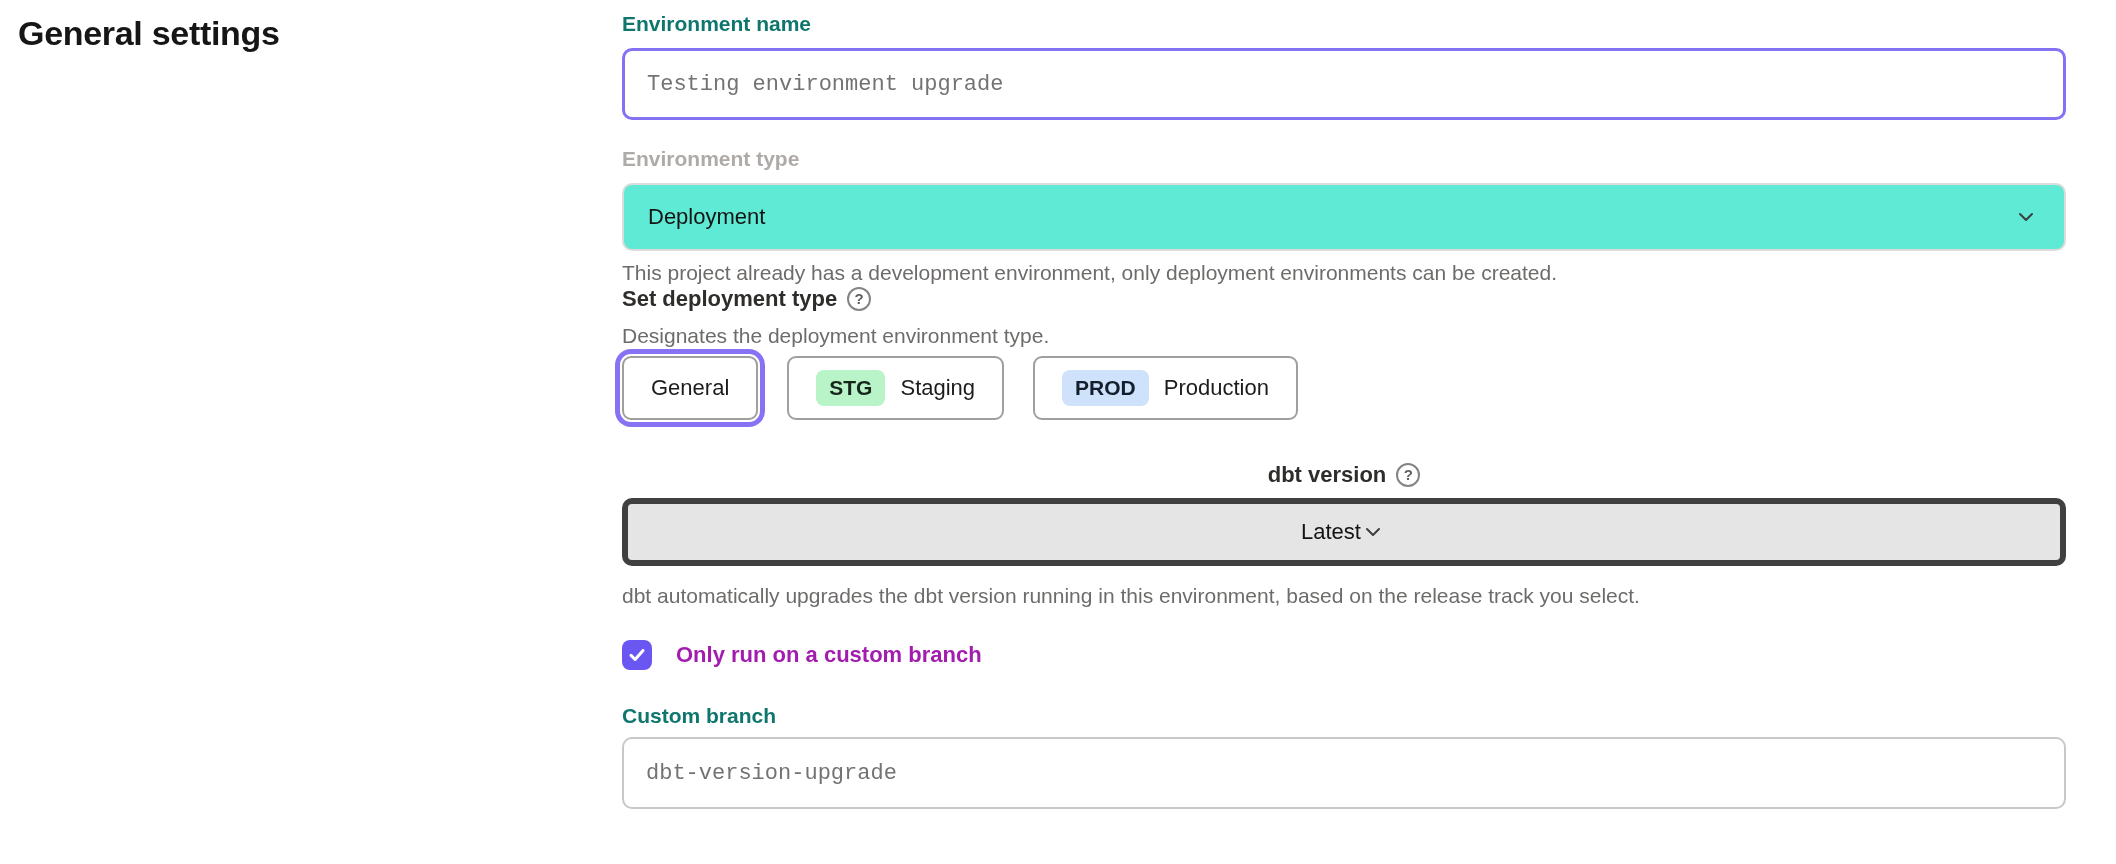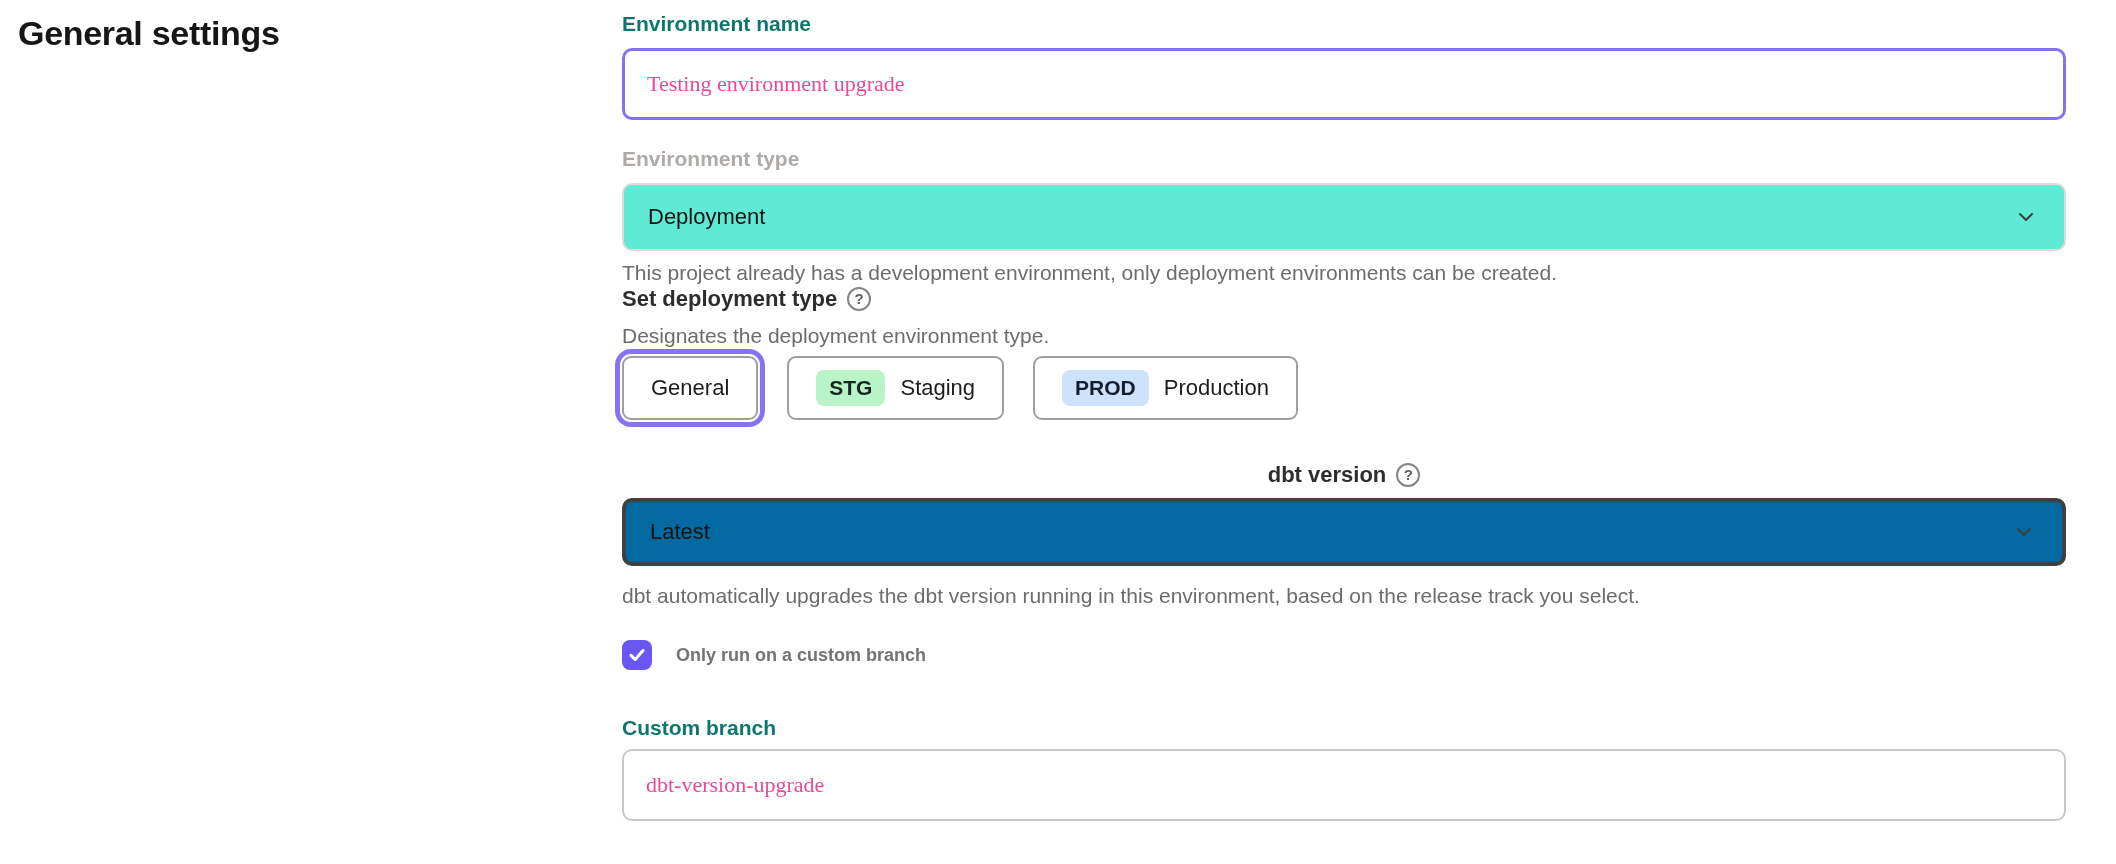--- a/index.html
+++ b/index.html
@@ -13,31 +13,31 @@
   
   .left-col { width:622px; padding:14px 0 0 18px; flex:none; }
   .page-title { font-size:34px; line-height:38px; font-weight:700; color:#161616; letter-spacing:-0.3px; }
   .page-subtitle { margin-top:11px; font-size:21px; color:#6d6b69; }
   
   .form-col { width:1444px; flex:none; padding-top:12px; }
   .field-label { font-size:21px; font-weight:700; color:#0f766e; line-height:24px; margin-bottom:12px; }
   .field-label.disabled { color:#aeaaa7; }
   .text-input {
     width:100%; height:72px; border-radius:10px; background:#fff;
-    font-family:Liberation Serif, serif; font-size:22px; color:#ec4899; padding:0 22px; outline:none;
+    font-family:Liberation Mono, monospace; font-size:22px; color:#737373; padding:0 22px; outline:none;
   }
   .text-input.focused { border:3px solid #8472f4; }
   .text-input.normal { border:2px solid #c9c8c6; }
   .select-box {
     width:100%; height:68px; border-radius:10px; display:flex; align-items:center;
     justify-content:space-between; padding:0 26px 0 24px; font-size:22px; color:#141414;
     cursor:pointer;
   }
   .select-box.disabled { background:#5eead4; border:2px solid #dddcda; cursor:default; }
-  .select-box.enabled { background:#0369a1; border:4px solid #404040; }
+  .select-box.enabled { background:#e5e5e5; border:6px solid #404040;justify-content:center; }
   .chevron { width:24px; height:24px; flex:none; color:#3f3f3f; }
   .helper-text { font-size:21px; color:#6e6c6a; line-height:26px; }
   .section-label { display:flex; align-items:center; font-size:22px; font-weight:700; color:#2e2d2b; line-height:26px; }
   .help-icon {
     width:24px; height:24px; border:2px solid #848484; border-radius:50%;
     color:#5f5f5f; font-size:15px; font-weight:700; display:inline-flex;
     align-items:center; justify-content:center; margin-left:10px; flex:none;
   }
   
   .type-btn-row { display:flex; gap:29px; margin-top:7px; align-items:center; }
@@ -50,30 +50,30 @@
   .badge { border-radius:8px; padding:6px 13px; font-size:21px; font-weight:600; line-height:24px; }
   .badge.stg  { background:#b9f3c8; color:#18251c; }
   .badge.prod { background:#cfe2fc; color:#141e2c; }
   
   .checkbox-row { display:flex; align-items:center; gap:24px; margin-top:31px; }
   .checkbox {
     width:30px; height:30px; border-radius:8px; background:#6a57f1;
     display:flex; align-items:center; justify-content:center; cursor:pointer; flex:none;
   }
   .checkbox svg { width:18px; height:18px; }
-  .checkbox-label { font-size:18px; font-weight:600; color:#737373; cursor:pointer; }
+  .checkbox-label { font-size:22px; font-weight:600; color:#a21caf; cursor:pointer; }
   
   .mt-env-type { margin-top:27px; }
   .mt-helper1 { margin-top:9px; }
   .mt-section { }
   .mt-designates { margin-top:11px; }
   .mt-dbt { margin-top:42px; }
   .mb-dbt { margin-bottom:10px;justify-content:center; }
   .mt-helper2 { margin-top:17px; }
-  .mt-custom-label { margin-top:46px; margin-bottom:9px; }
+  .mt-custom-label { margin-top:34px; margin-bottom:9px; }
 </style>
 </head>
 <body>
 
 <div class="layout">
 
   <div class="left-col">
     <div class="page-title">General settings</div>
   </div>
 

